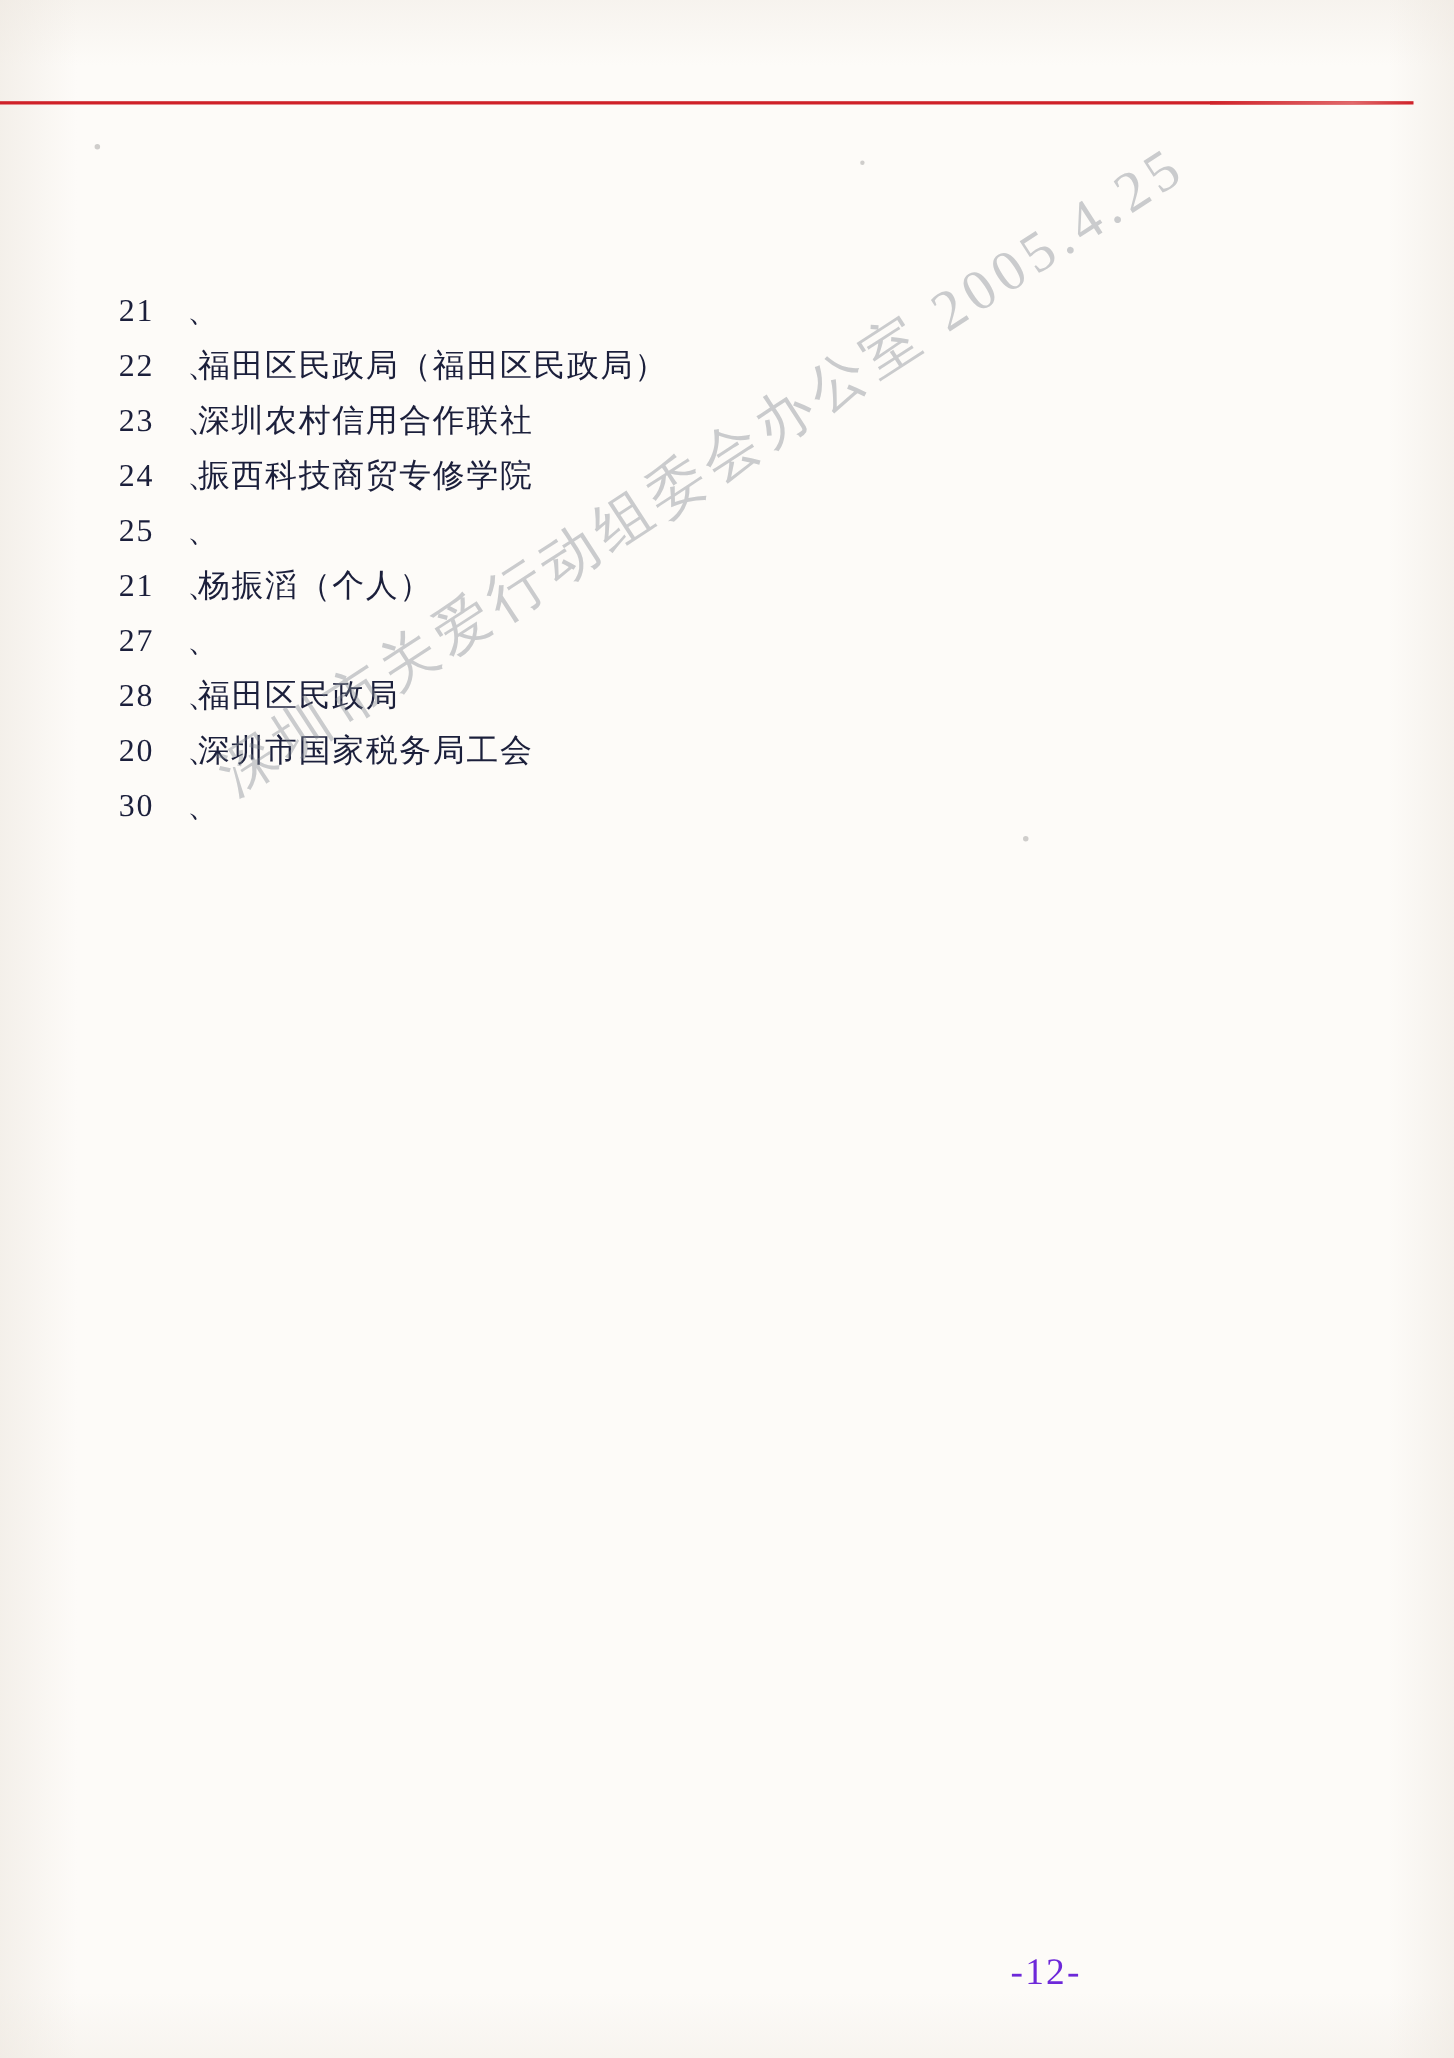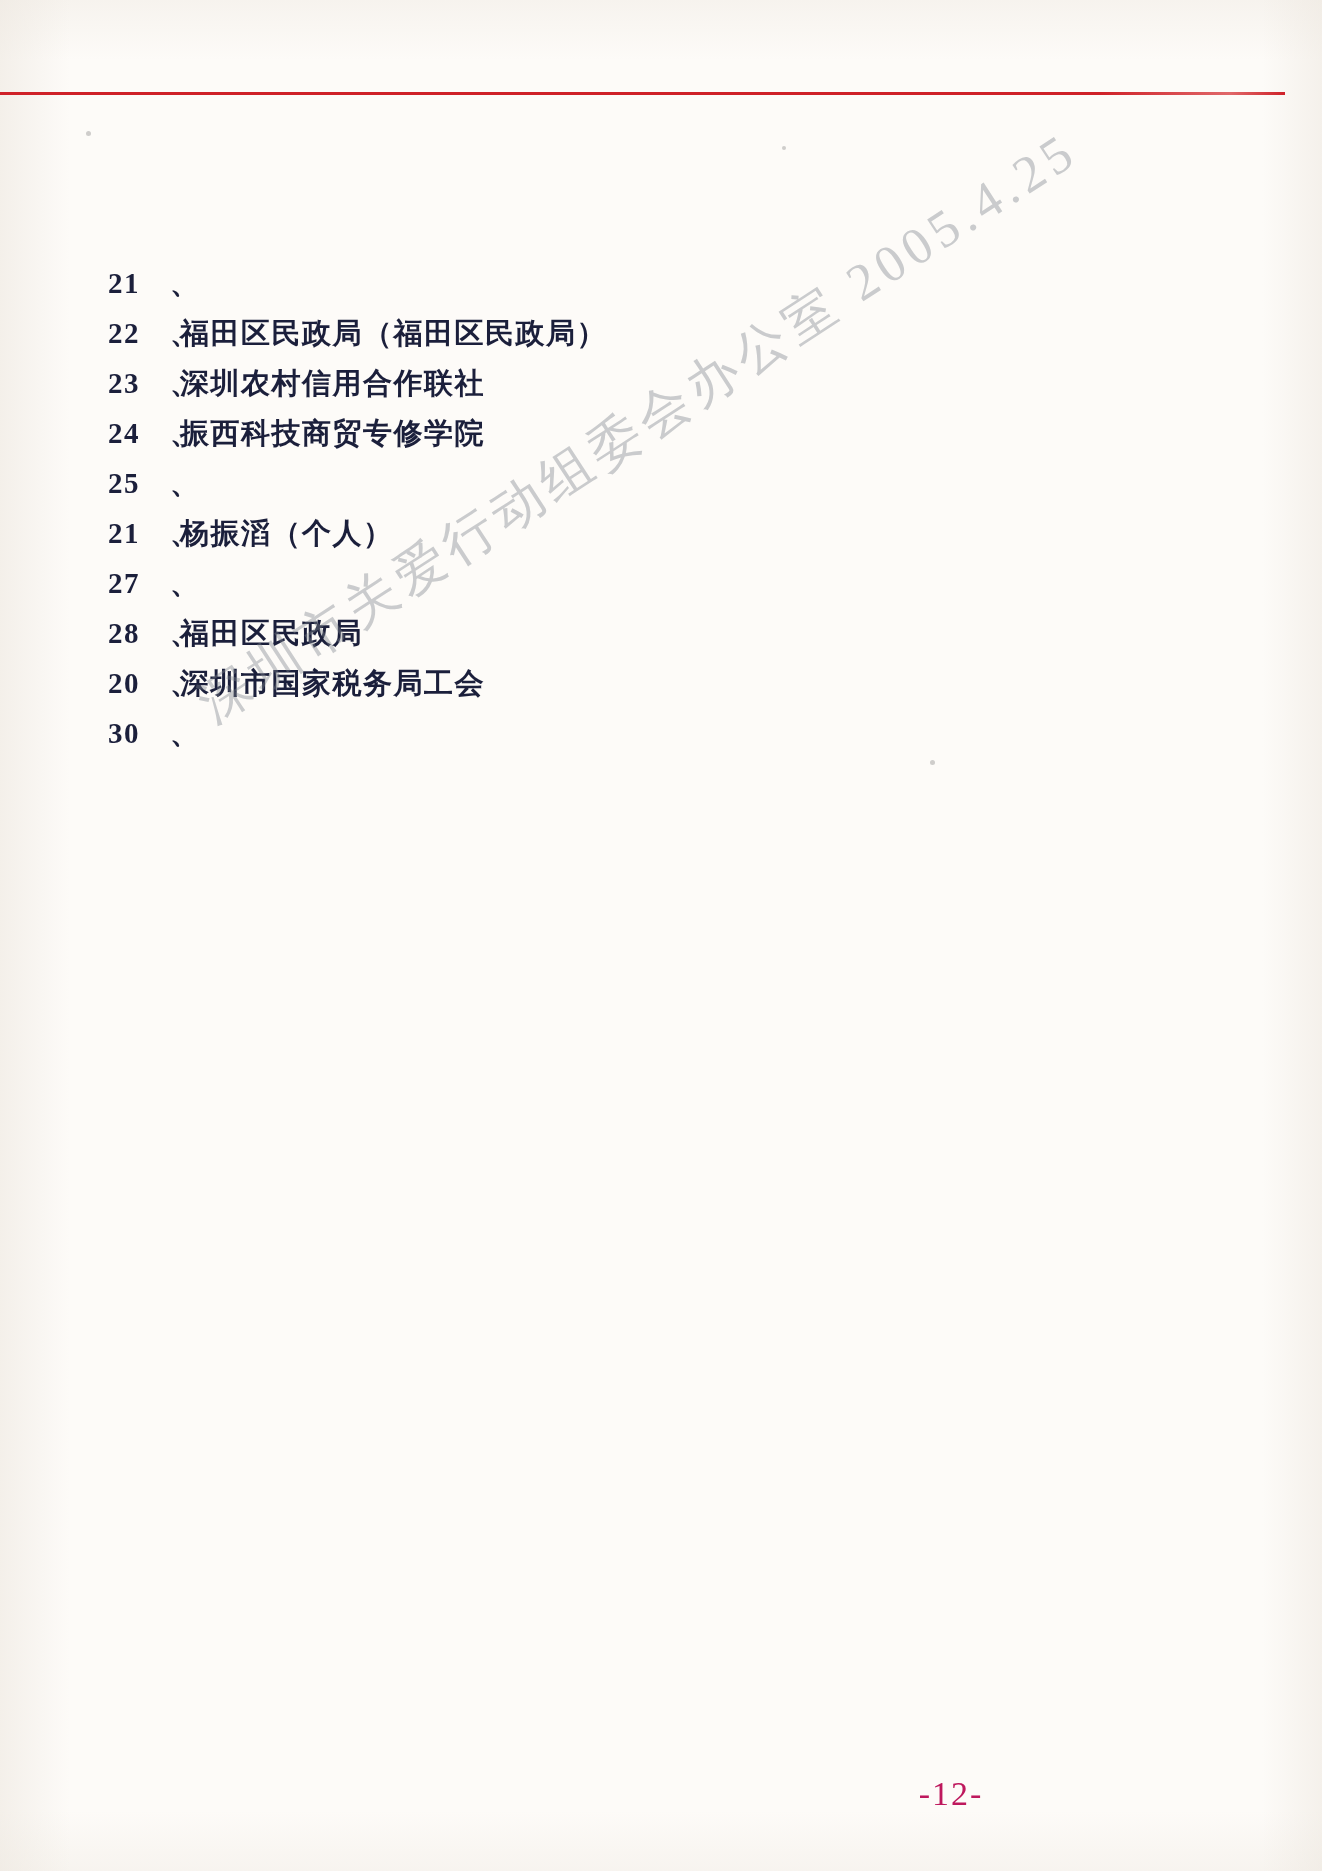--- a/index.html
+++ b/index.html
@@ -42,21 +42,20 @@
     top: 92px;
     width: 185px;
     height: 3px;
     background: linear-gradient(90deg, #cf2128 0%, #e0686a 70%, rgba(224,104,106,0) 100%);
   }
   .content {
     position: absolute;
     left: 108px;
     top: 258px;
     width: 1000px;
-    font-weight: bold;
   }
   .entry {
     display: flex;
     align-items: baseline;
     font-size: 29px;
     line-height: 50px;
     color: #1b1f3b;
     letter-spacing: 0.5px;
     white-space: nowrap;
   }
@@ -88,21 +87,21 @@
   }
   .page-number {
     position: absolute;
     left: 0;
     right: 0;
     bottom: 58px;
     text-align: center;
     padding-right: 60px;
     font-size: 34px;
     letter-spacing: 2px;
-    color: #be185d;
+    color: #6d28d9;
   }
   .page-number .pn-inner {
     margin-left: 640px;
   }
   .speck {
     position: absolute;
     background: rgba(120,120,120,0.35);
     border-radius: 50%;
     pointer-events: none;
   }

